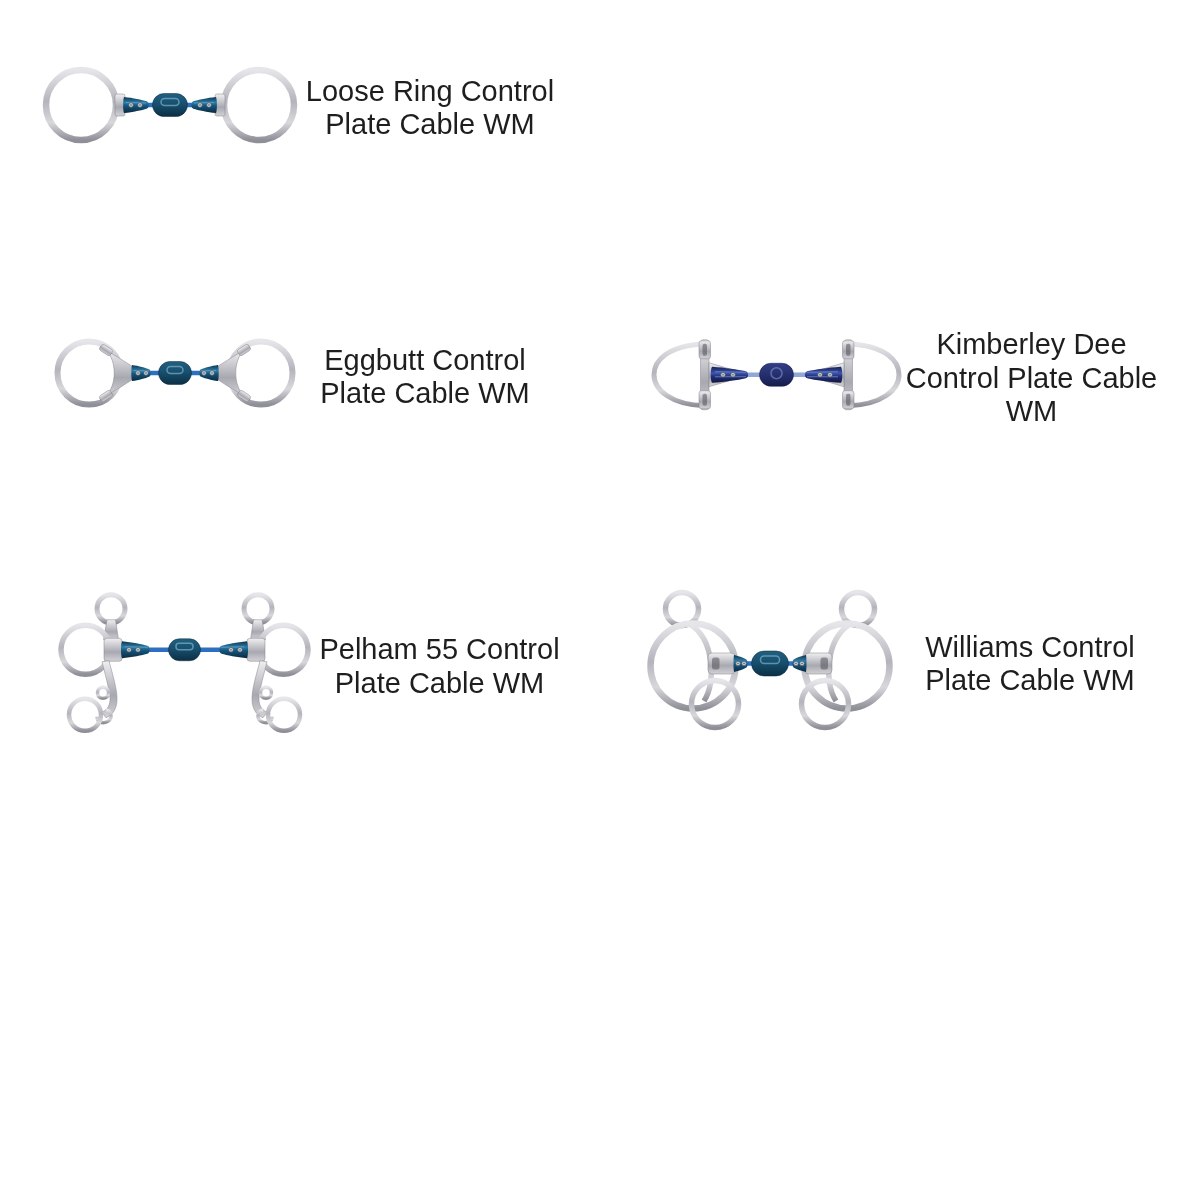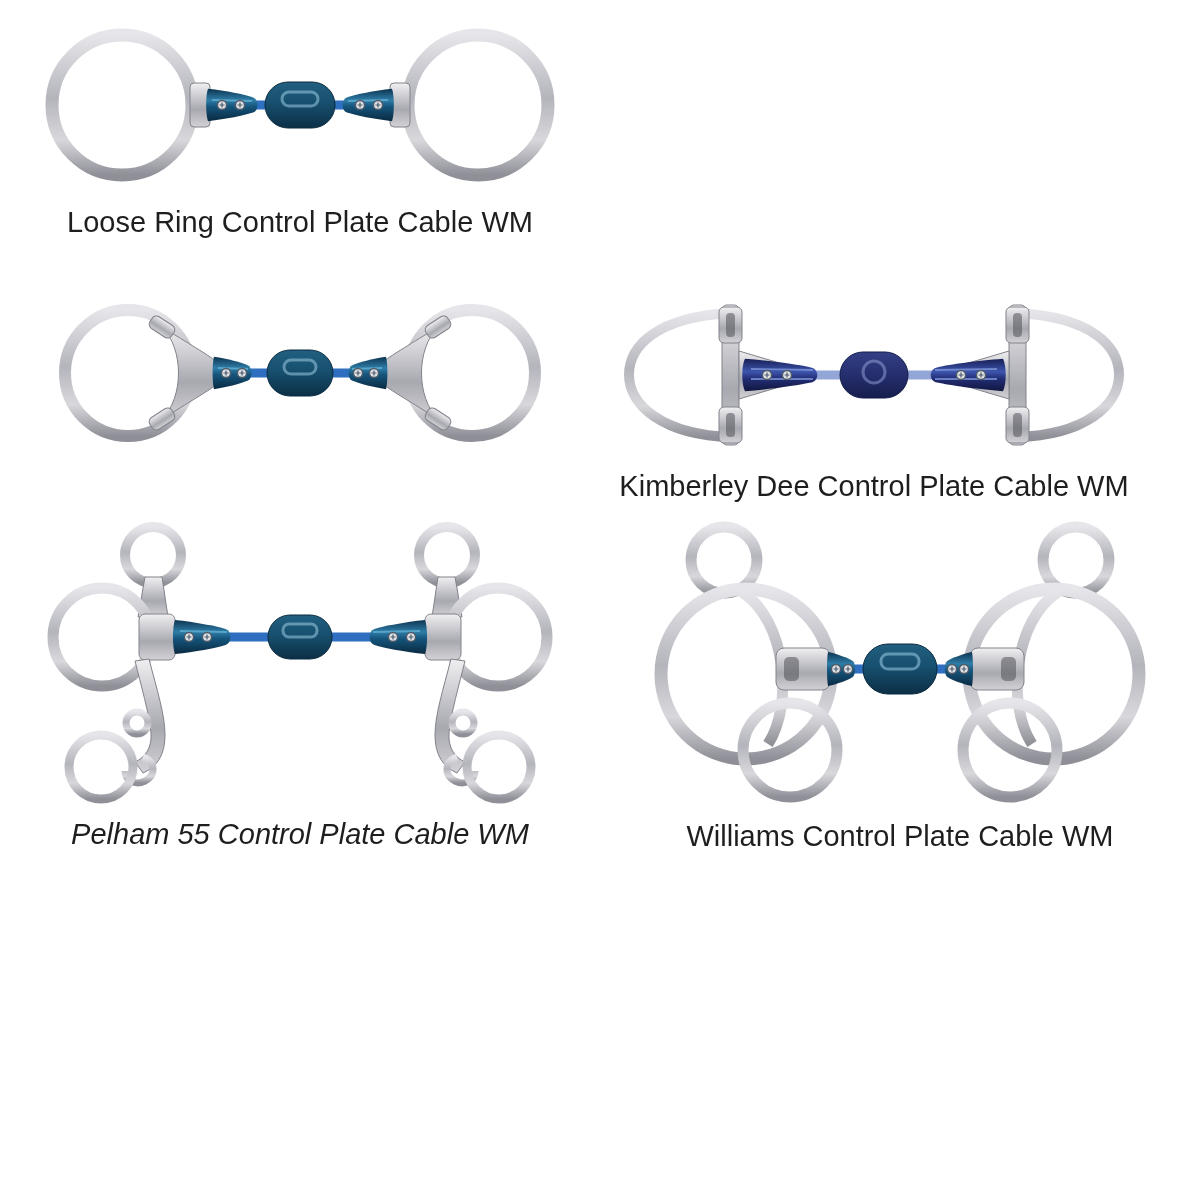--- a/index.html
+++ b/index.html
@@ -1,25 +1,25 @@
 <!DOCTYPE html>
 <html style="--text: #1e1e1e; --cable-blue: #2f6fc1; --cable-lavender: #92a6d8; --metal-light: #e6e6ea; --metal-dark: #8f8f98; --mouth-teal: #15557c; --mouth-navy: #232f77; --plate-teal: #17506f; --plate-navy: #252f6e; --page-bg: #ffffff;"><head>
 <meta charset="utf-8">
 <style>
   html,body{margin:0;padding:0;background:#fff;}
   .canvas{position:relative;width:1200px;height:1200px;background:var(--page-bg,#ffffff);overflow:hidden;
           font-family:"Liberation Sans", sans-serif;}
-  .product{position:absolute;display:flex;flex-direction:column;align-items:center;justify-content:center;}
+  .product{position:absolute;display:flex;flex-direction:row;align-items:center;justify-content:center;}
   .product svg{display:block;}
   .caption{width:100%;text-align:center;font-size:29px;color:var(--text,#1e1e1e);line-height:1.15;}
   #item1{left:40px;top:10px;width:520px;}   #item1 .caption{margin-top:6px;}
   #item2{left:640px;top:10px;width:520px;}  #item2 .caption{margin-top:8px;}
   #item3{left:50px;top:283px;width:500px;}  #item3 .caption{margin-top:8px;}
-  #item4{left:619px;top:287px;width:510px;} #item4 .caption{margin-top:8px;}
-  #item5{left:45px;top:515px;width:510px;font-style:italic;}  #item5 .caption{margin-top:8px;}
+  #item4{left:649px;top:287px;width:510px;} #item4 .caption{margin-top:8px;}
+  #item5{left:57px;top:515px;width:510px;}  #item5 .caption{margin-top:8px;}
   #item6{left:640px;top:508px;width:520px;} #item6 .caption{margin-top:12px;}
   #item7{left:340px;top:856px;width:520px;} #item7 .caption{margin-top:12px;}
 
   .ringG{fill:none;stroke:url(#gRing);}
   .metal{fill:url(#gMetalV);stroke:#82828b;stroke-width:1;}
   .hinge{stroke:#6f6f77;stroke-width:2;}
   .slotDark{fill:#52525a;opacity:.55;}
   .cable{stroke:var(--cable-blue,#2f6fc1);stroke-width:9;stroke-linecap:round;fill:none;}
   .cableLav{stroke:var(--cable-lavender,#92a6d8);stroke-width:9;stroke-linecap:round;fill:none;}
   .coneTeal{fill:url(#gTeal);}
@@ -111,20 +111,21 @@
         <line x1="198" y1="90" x2="220" y2="90" class="cable"></line>
         <use href="#coneShape" transform="translate(164,90) scale(0.62,0.95)" class="coneTeal"></use>
         <line x1="168" y1="85" x2="198" y2="86" class="coneLineT"></line>
         <use href="#screw" transform="translate(176,90)"></use>
         <use href="#screw" transform="translate(192,90)"></use>
       </g>
       <use href="#b3L" transform="translate(500,0) scale(-1,1)"></use>
       <rect x="217" y="67" width="66" height="46" rx="23" class="plateTeal"></rect>
       <rect x="234" y="77" width="32" height="14" rx="7" class="plateSlot"></rect>
     </svg>
+    <div class="caption">Eggbutt Control Plate Cable WM</div>
   </div>
 
   <div class="product" id="item4">
     <svg width="510" height="175" viewBox="0 0 510 175">
       <g id="b4L">
         <path d="M112,26 C36,30 10,60 10,88 C10,118 44,148 112,150" class="ringG" stroke-width="10"></path>
         <rect x="103" y="18" width="17" height="140" rx="5" class="metal"></rect>
         <rect x="100" y="20" width="23" height="36" rx="5" class="metal"></rect>
         <rect x="107" y="26" width="9" height="24" rx="4" class="slotDark"></rect>
         <rect x="100" y="120" width="23" height="36" rx="5" class="metal"></rect>

